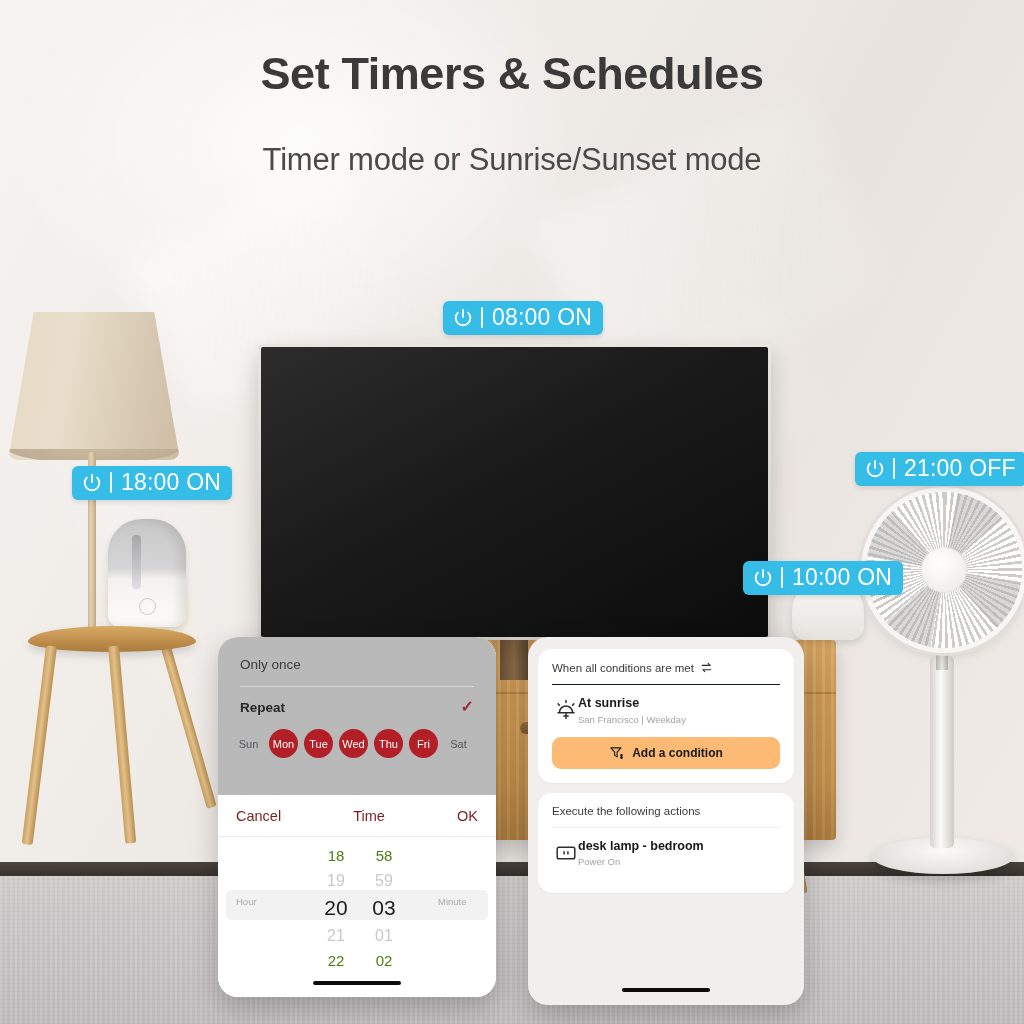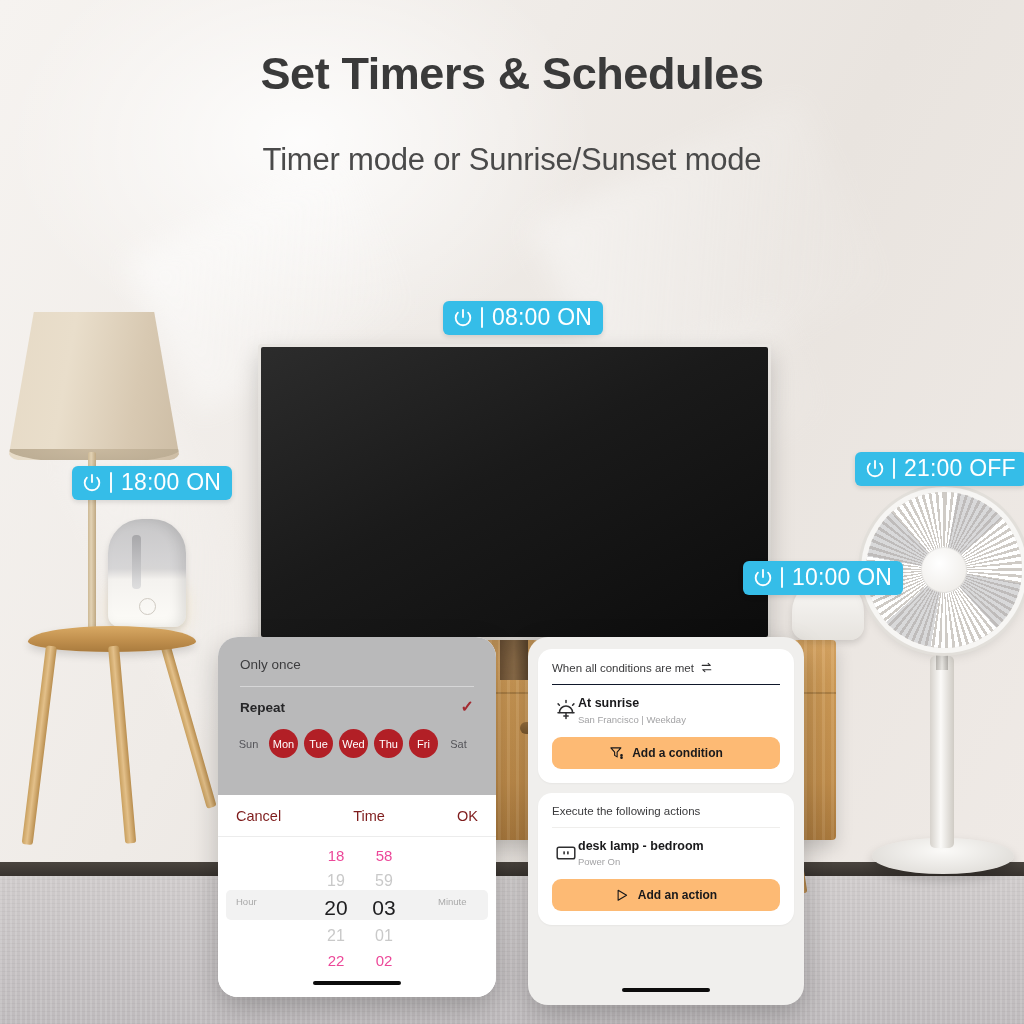--- a/index.html
+++ b/index.html
@@ -271,21 +271,21 @@
     position:absolute; left:8px; top:53px; width:calc(100% - 16px); height:30px;
     background:#f2f2f2; border-radius:5px;
   }
   .col {
     position:absolute; top:6px; width:52px; text-align:center;
     display:flex; flex-direction:column; gap:0;
   }
   #col-hour { left: 92px; }
   #col-min  { left: 140px; text-align: center; }
   .tick { height:25px; line-height:25px; font-size:16px; color:#c9c9c9; }
-  .tick.faded { color:#ec4899; font-size:15px; }
+  .tick.faded { color:#4d7c0f; font-size:15px; }
   .tick.sel { font-size:21px; color:#1d1d1f; font-weight:400; height:30px; line-height:30px; }
   .unit-lbl { position:absolute; font-size:9.5px; color:#a9a9a9; top:59px; }
   #lbl-hour { left: 18px; }
   #lbl-min  { left: 220px; }
   .home-bar {
     position:absolute; left:50%; transform:translateX(-50%);
     width: 88px; height: 4px; background:#0c0c0c; border-radius:2px;
   }
   #phone-left .home-bar { bottom: 12px; }
 
@@ -501,24 +501,18 @@
           <rect x="3.2" y="6.2" width="17.6" height="11.6" rx="1.8"></rect>
           <rect x="9.3" y="10.2" width="1.6" height="3.2" rx=".6" fill="#2e2e30" stroke="none"></rect>
           <rect x="13.1" y="10.2" width="1.6" height="3.2" rx=".6" fill="#2e2e30" stroke="none"></rect>
         </svg>
         <div class="row-txt">
           <div class="t1">desk lamp - bedroom</div>
           <div class="t2">Power On</div>
         </div>
       </div>
 
-      <button class="add-btn">
-        <svg viewBox="0 0 24 24" fill="none" stroke="#19191b" stroke-width="1.8" stroke-linecap="round" stroke-linejoin="round">
-          <path d="M5 3.6 L18.5 11.6 L5 19.6 Z"></path>
-        </svg>
-        <span>Add an action</span>
-      </button>
     </div>
 
     <div class="home-bar"></div>
   </div>
 
 </div>
 
 </body></html>

